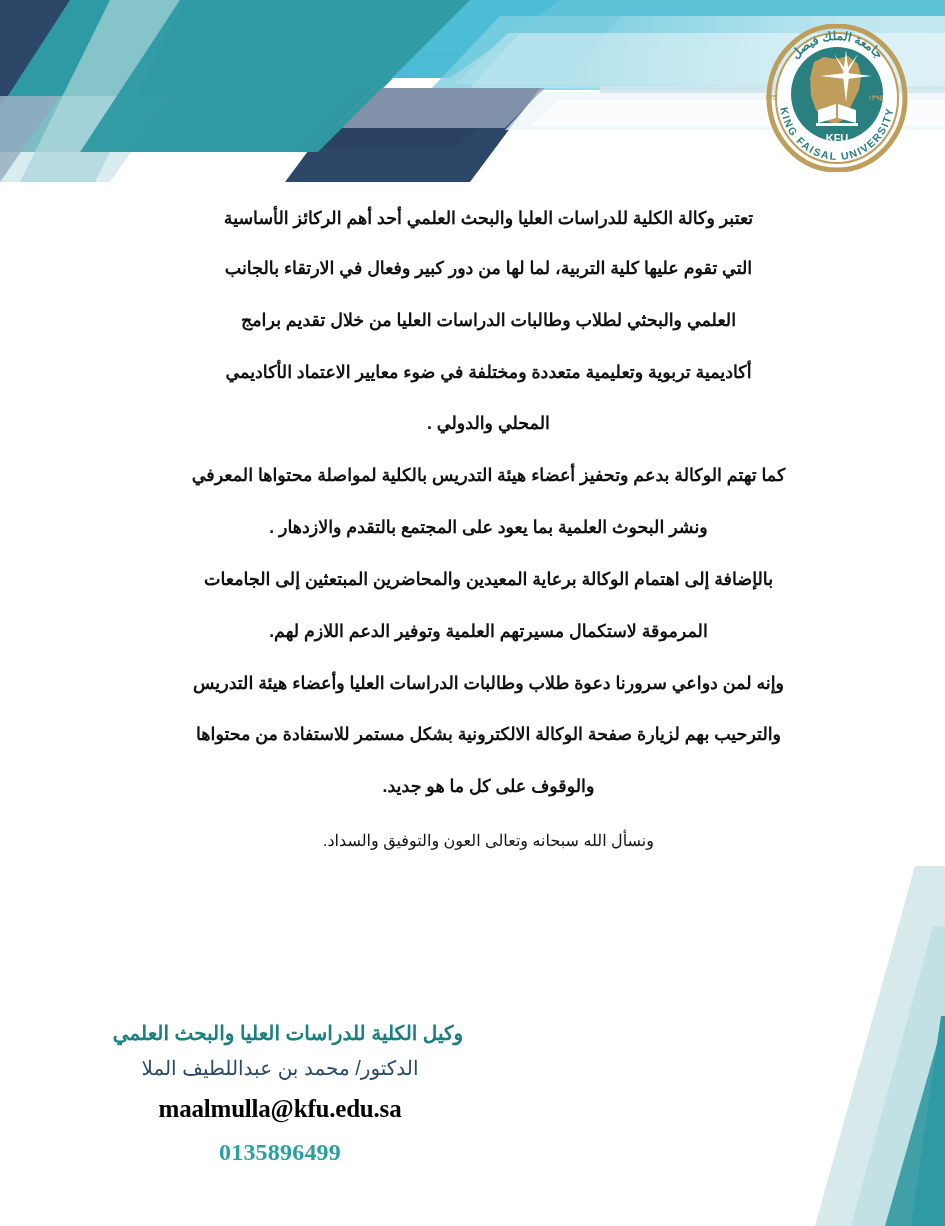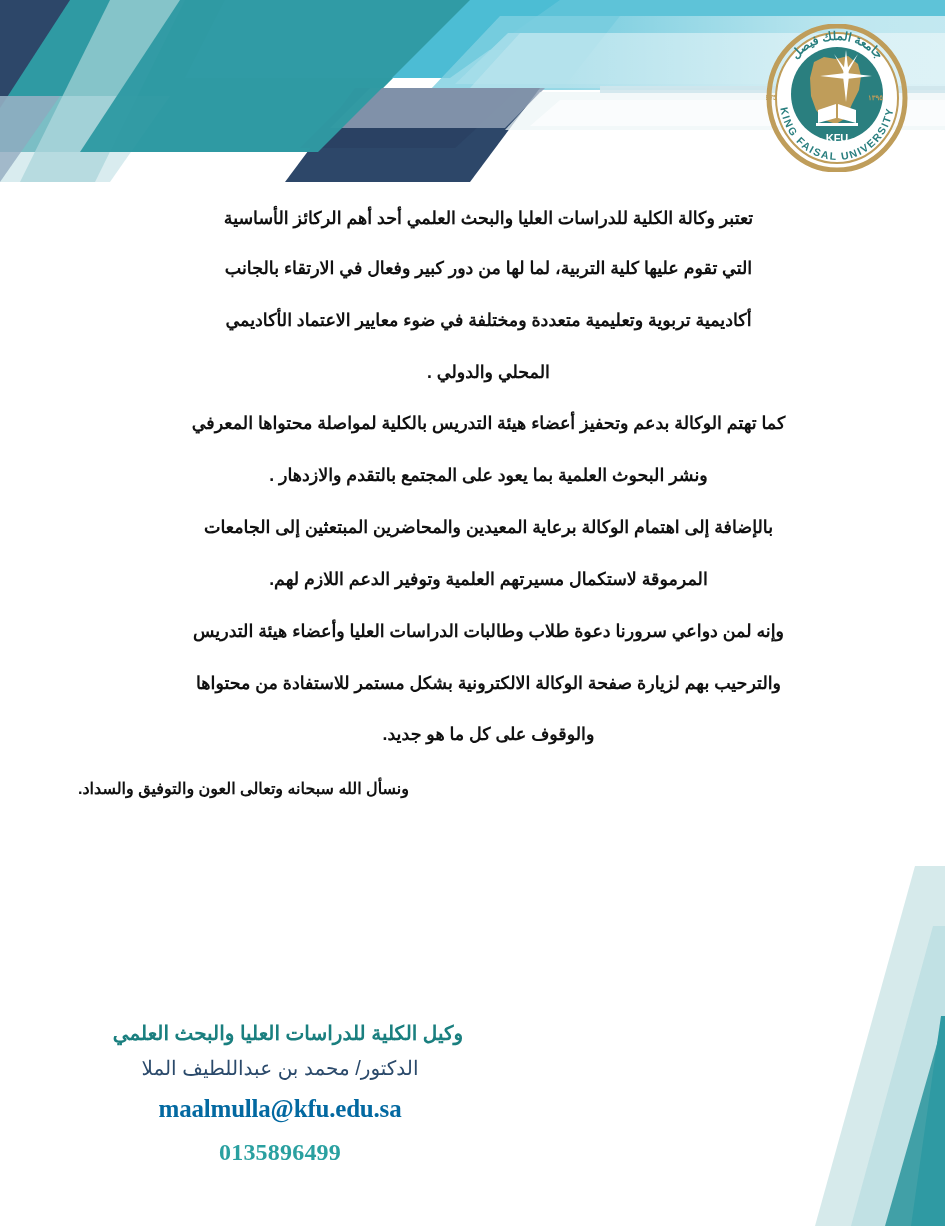--- a/index.html
+++ b/index.html
@@ -74,23 +74,23 @@
   .para.p-first { margin-bottom: 4px; }
 
   .para-centered {
     text-align: center;
     text-align-last: center;
   }
 
   .closing-line {
     margin: 14px 0 0 0;
     font-size: 16px;
-    font-weight: bold;
+    font-weight: normal;
     color: #111111;
-    text-align: left;
+    text-align: center;
     line-height: 2.1;
   }
 
   
   .signature {
     position: absolute;
     top: 1016px;
     left: 0;
     width: 560px;
     text-align: center;
@@ -110,21 +110,21 @@
     font-weight: normal;
     color: #2b4a6b;
     letter-spacing: 0.4px;
     line-height: 1.75;
     margin: 0;
   }
   .sig-email {
     font-family: "Liberation Serif", serif;
     font-size: 25px;
     font-weight: bold;
-    color: #0369a1;
+    color: #000000;
     direction: ltr;
     line-height: 1.5;
     margin: 4px 0 0 0;
     letter-spacing: -0.2px;
   }
   .sig-phone {
     font-family: "Liberation Serif", serif;
     font-size: 24px;
     font-weight: bold;
     color: #2aa0a0;
@@ -246,20 +246,23 @@
 
 <div class="doc-body">
 
   <p class="para p-first">
     <span>تعتبر وكالة الكلية للدراسات العليا والبحث العلمي أحد أهم الركائز الأساسية</span>
   </p>
   <p class="para">
     <span>التي تقوم عليها كلية التربية، لما لها من دور كبير وفعال في الارتقاء بالجانب</span>
   </p>
   <p class="para">
+    <span>العلمي والبحثي لطلاب وطالبات الدراسات العليا من خلال تقديم برامج</span>
+  </p>
+  <p class="para">
     <span>أكاديمية تربوية وتعليمية متعددة ومختلفة في ضوء معايير الاعتماد الأكاديمي</span>
   </p>
   <p class="para para-centered">
     <span>المحلي والدولي .</span>
   </p>
 
   <p class="para">
     <span>كما تهتم الوكالة بدعم وتحفيز أعضاء هيئة التدريس بالكلية لمواصلة محتواها المعرفي</span>
   </p>
   <p class="para para-centered">

